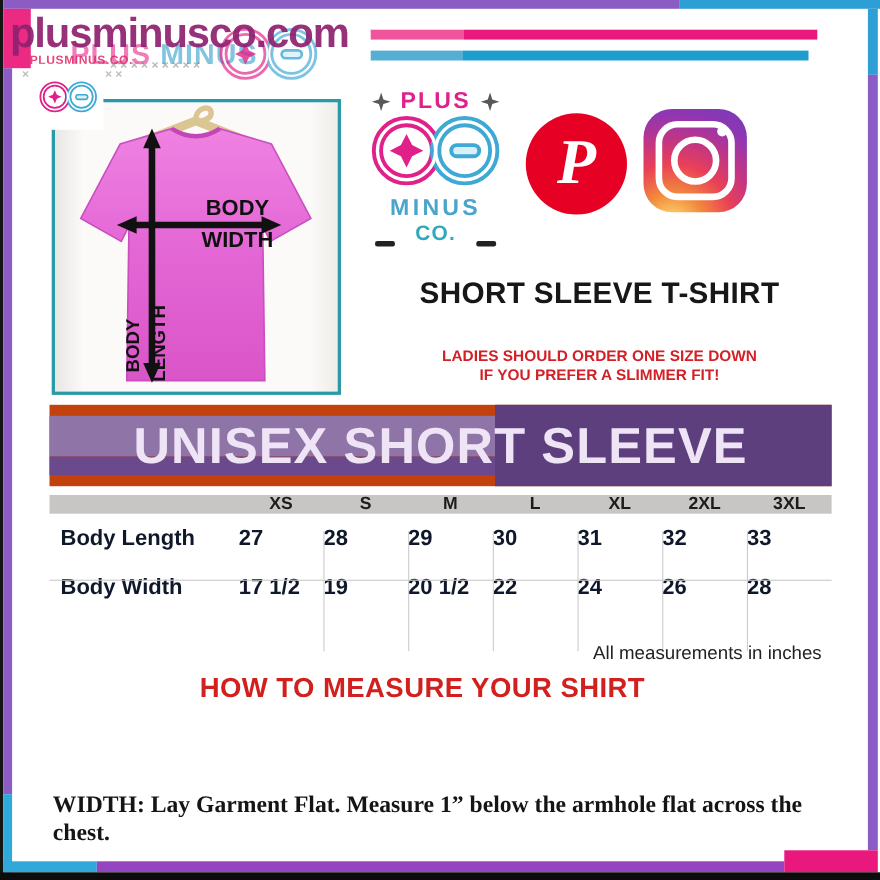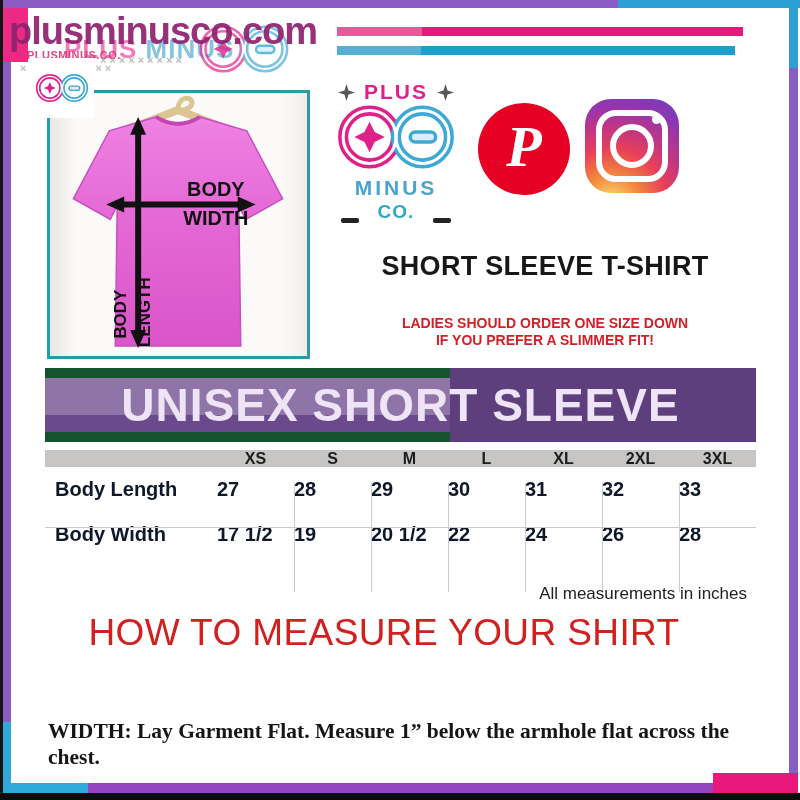--- a/index.html
+++ b/index.html
@@ -64,21 +64,21 @@
            width:32px;height:32px;border:6px solid #fff;border-radius:50%;}
   .ig-dot{position:absolute;right:18px;top:16px;width:9px;height:9px;background:#fff;border-radius:50%;}
 
   
   .listing-title{left:315px;top:252px;width:460px;text-align:center;color:#171717;
       font-size:27px;font-weight:800;line-height:1.1;letter-spacing:.3px;}
   .listing-note{left:315px;top:315px;width:460px;text-align:center;color:#d31f26;
       font-size:14px;font-weight:bold;line-height:1.2;}
 
   
-  .banner{left:45px;top:368px;width:711px;height:74px;background:#14532d;}
+  .banner{left:45px;top:368px;width:711px;height:74px;background:#c2410c;}
   .banner .lite{position:absolute;left:0;top:10px;width:57%;height:37px;background:#8f74a8;}
   .banner .mid{position:absolute;left:0;top:47px;width:57%;height:17px;background:#6a4a8c;}
   .banner .dark-right{position:absolute;left:57%;right:0;top:0;bottom:0;background:#5d3f7e;}
   .banner .txt{position:absolute;left:0;right:0;top:10px;text-align:center;color:#eee4f6;
       font-size:46px;font-weight:800;letter-spacing:1px;}
 
   
   .tbl{left:45px;top:450px;width:711px;}
   .tbl-head{display:grid;grid-template-columns:172px repeat(7,1fr);height:17px;background:#c7c6c4;
       align-items:center;font-size:16px;font-weight:bold;color:#1c1c1c;}
@@ -87,21 +87,21 @@
       font-size:20px;font-weight:600;color:#0f172a;}
   .tbl-row .lbl{text-align:left;padding-left:10px;}
   .tbl-row div{text-align:left;}
   .row-sep{left:45px;top:527px;width:711px;height:1px;background:#c9c9c9;}
   .vsep{top:483px;width:1px;height:109px;background:#cccccc;}
 
   .footnote{left:45px;top:584px;width:702px;text-align:right;font-size:17px;color:#222;font-weight:500;}
 
   
   .howto-title{left:0;top:612px;width:768px;text-align:center;color:#d2201f;
-      font-size:37px;font-weight:400;letter-spacing:.4px;}
+      font-size:25px;font-weight:700;letter-spacing:.4px;}
   .para{left:48px;width:716px;font-family:"Liberation Serif",serif;font-weight:bold;
       font-size:21.5px;line-height:1.22;color:#151515;}
   .para .lead{font-weight:900;}
   .para1{top:655px;} .para2{top:718px;}
 
   svg text{font-family:"Liberation Sans",sans-serif;}
 </style>
 </head>
 <body>
 

